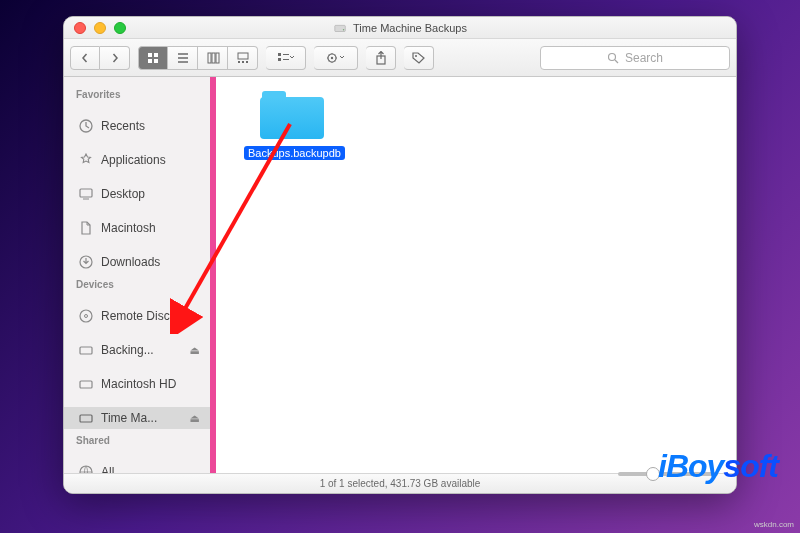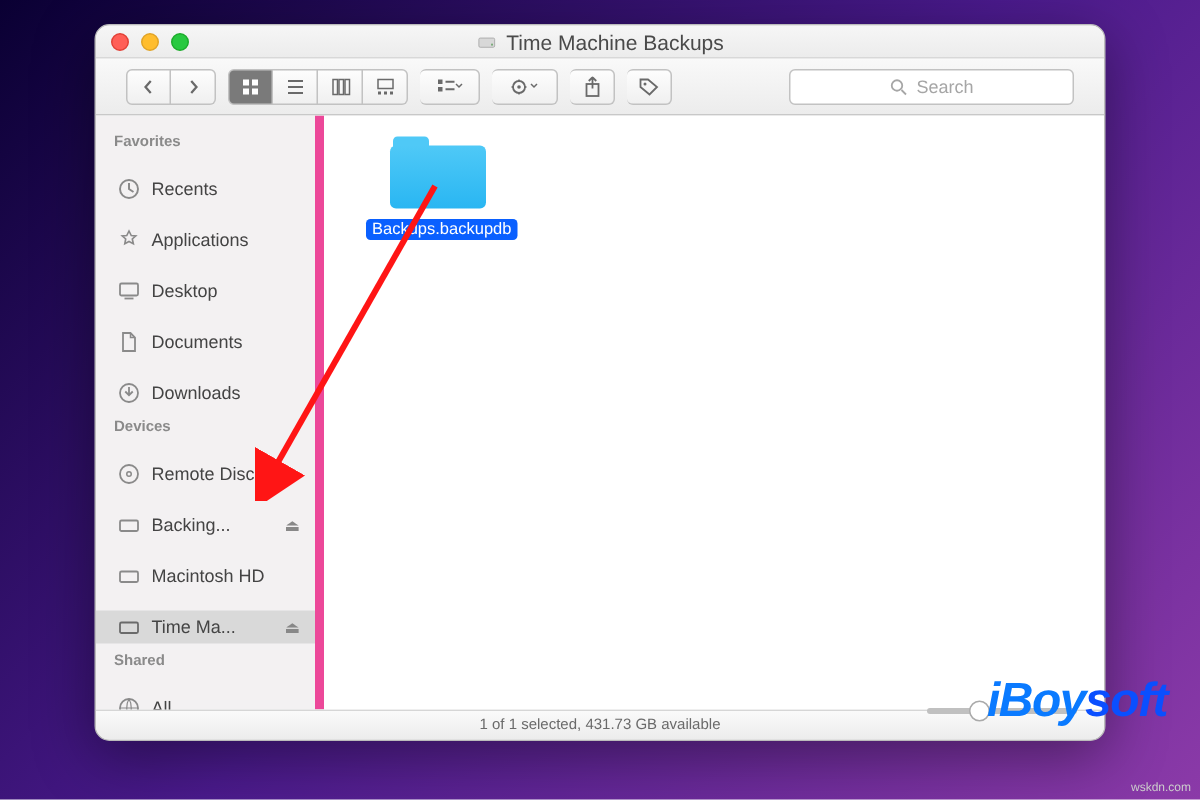--- a/index.html
+++ b/index.html
@@ -4,23 +4,23 @@
 <style>
 * { margin: 0; padding: 0; box-sizing: border-box; font-family: -apple-system, "Helvetica Neue", Arial, sans-serif; }
 body { width: 800px; height: 533px; background: linear-gradient(135deg, #0a0033 0%, #4a1a8c 50%, #8b3aa8 100%); position: relative; overflow: hidden; }
 .window { position: absolute; left: 63px; top: 16px; width: 674px; height: 478px; background: #fff; border-radius: 10px; border: 1px solid #bbb; box-shadow: 0 10px 40px rgba(0,0,0,.4); overflow: hidden; display: flex; flex-direction: column; }
 .titlebar { height: 22px; background: linear-gradient(#f6f6f6,#ececec); border-bottom: 1px solid #d8d8d8; display: flex; align-items: center; padding: 0 10px; position: relative; }
 .traffic { display: flex; gap: 8px; }
 .dot { width: 12px; height: 12px; border-radius: 50%; }
 .red { background: #ff5f57; border: .5px solid #e24238; }
 .yellow { background: #ffbd2e; border: .5px solid #e1a428; }
 .green { background: #28c940; border: .5px solid #1dad2c; }
-.titlecenter { position: absolute; left: 50%; transform: translateX(-50%); display: flex; align-items: center; gap: 6px; font-size: 14px; color: #4a4a4a; }
+.titlecenter { position: absolute; left: 50%; transform: translateX(-50%); display: flex; align-items: center; gap: 6px; font-size: 11px; color: #4a4a4a; }
 .driveicon { width: 14px; height: 14px; display: inline-flex; }
-.toolbar { height: 38px; background: linear-gradient(#f9f9f9,#ececec); border-bottom: 1px solid #c8c8c8; display: flex; align-items: center; padding: 0 20px; gap: 8px; }
+.toolbar { height: 38px; background: linear-gradient(#f9f9f9,#ececec); border-bottom: 1px solid #c8c8c8; display: flex; align-items: center; padding: 0 6px; gap: 8px; }
 .btngrp { display: flex; }
 .tbtn { height: 24px; min-width: 30px; background: linear-gradient(#fdfdfd,#f0f0f0); border: 1px solid #c2c2c2; display: flex; align-items: center; justify-content: center; font-size: 13px; color: #6a6a6a; }
 .btngrp .tbtn:first-child { border-radius: 4px 0 0 4px; }
 .btngrp .tbtn:last-child { border-radius: 0 4px 4px 0; border-left: none; }
 .btngrp .tbtn:only-child { border-radius: 4px; }
 .btngrp .tbtn+.tbtn { border-left: none; }
 .tbtn.active { background: #7a7a7a; color: #fff; }
 .flexgrow { flex: 1; }
 .search { width: 190px; height: 24px; border: 1px solid #c2c2c2; border-radius: 4px; background: #fff; display: flex; align-items: center; justify-content: center; gap: 6px; font-size: 12px; color: #a6a6a6; }
 .body { flex: 1; display: flex; overflow: hidden; }
@@ -186,21 +186,21 @@
           </span>
           <span>Desktop</span>
         </div>
       <div class="sbitem">
           <span class="sbicon">
             <svg width="16" height="16" viewBox="0 0 16 16">
               <path d="M4 2h5l3 3v9H4z" fill="none" stroke="#8a8a8a" stroke-width="1.2"></path>
               <path d="M9 2v3h3" fill="none" stroke="#8a8a8a"></path>
             </svg>
           </span>
-          <span>Documents</span>
+          <span>Macintosh</span>
         </div>
       <div class="sbitem">
           <span class="sbicon">
             <svg width="16" height="16" viewBox="0 0 16 16">
               <circle cx="8" cy="8" r="6" fill="none" stroke="#8a8a8a" stroke-width="1.2"></circle>
               <path d="M8 4v5m-2.5-2L8 9.5 10.5 7" stroke="#8a8a8a" fill="none" stroke-width="1.2"></path>
             </svg>
           </span>
           <span>Downloads</span>
         </div>

